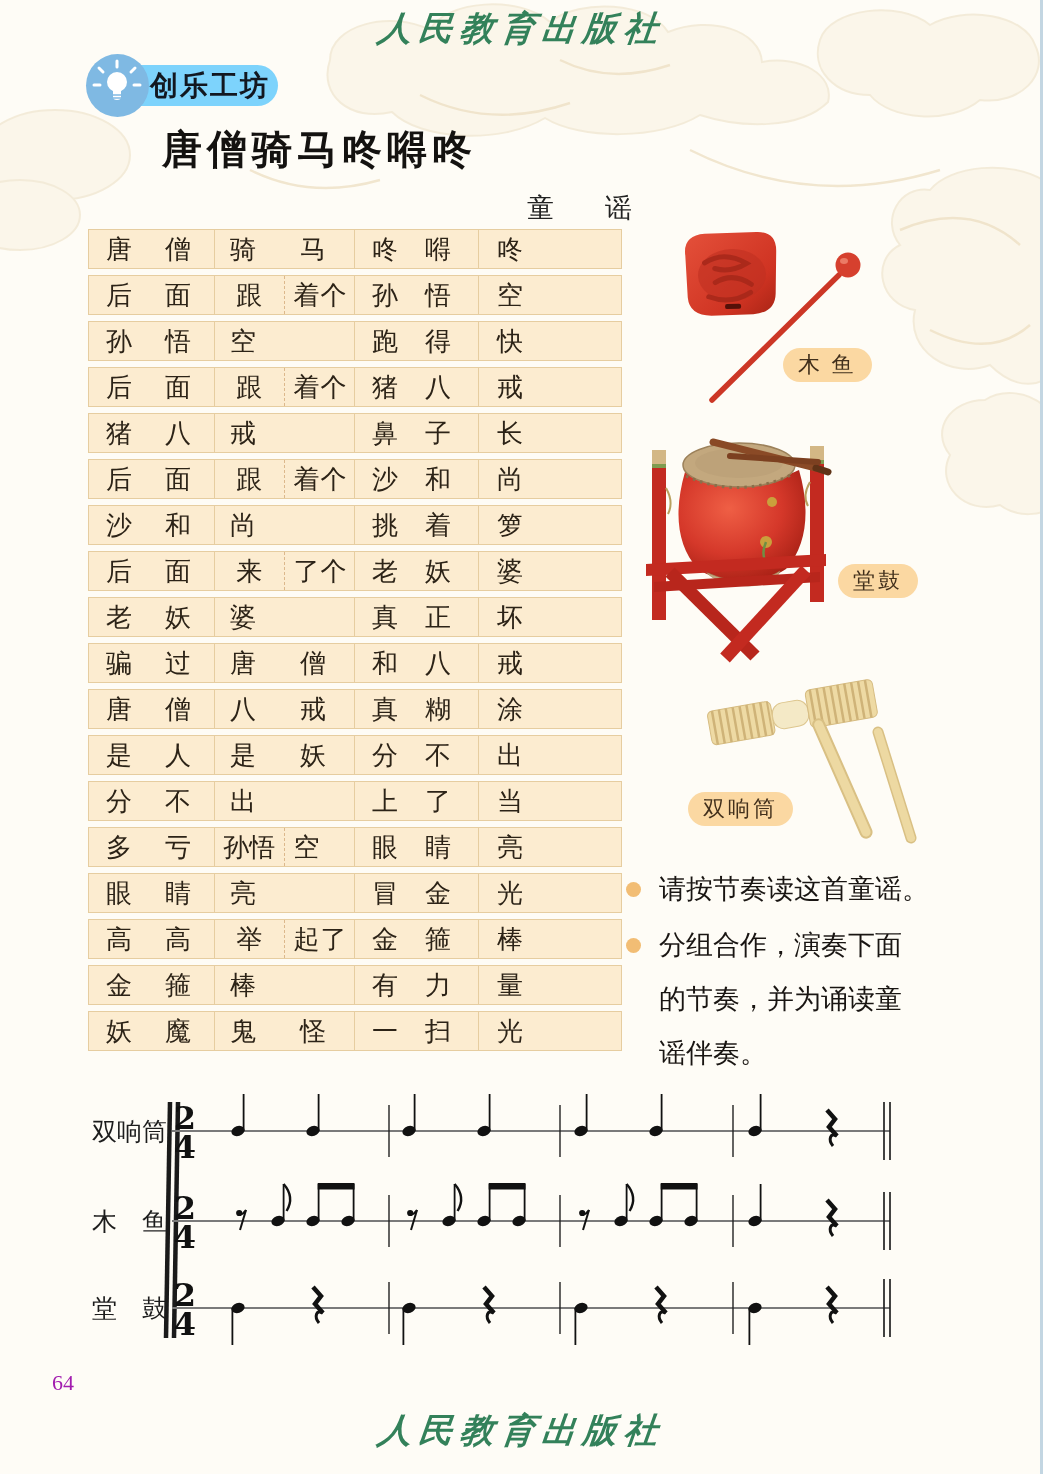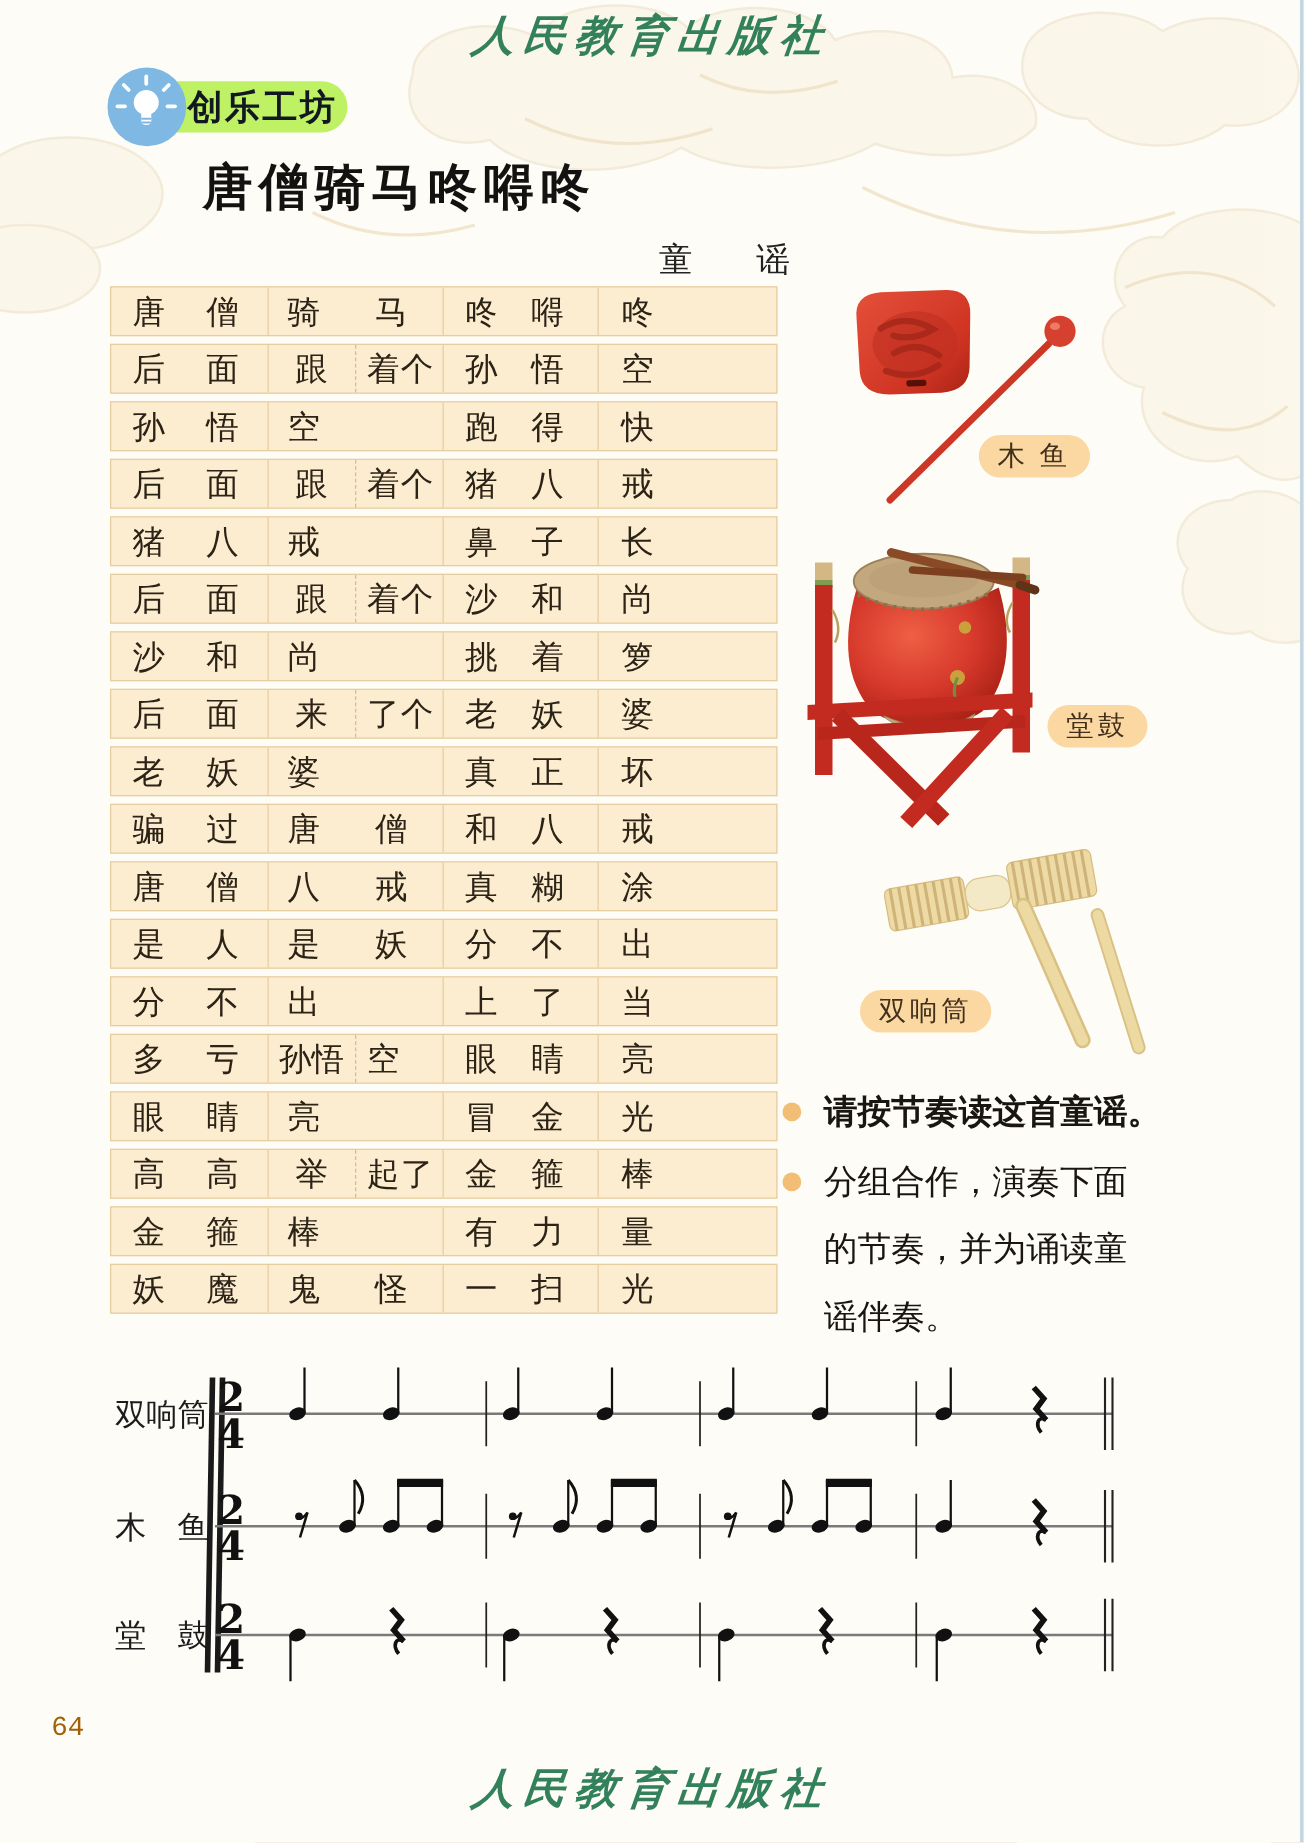--- a/index.html
+++ b/index.html
@@ -9,25 +9,25 @@
     font-family:"Liberation Serif","DejaVu Serif",serif;color:#1c1710;
   }
   .clouds{position:absolute;left:0;top:0;pointer-events:none;}
   .edge-line{position:absolute;right:0;top:0;width:3px;height:100%;background:#c3d6e2;}
 
   .brand{position:absolute;left:0;width:100%;text-align:center;color:#33815a;
     font-size:34px;letter-spacing:7px;font-style:italic;font-weight:600;
     transform:skewX(-6deg);}
   .brand.top{top:6px;}
   .brand.bottom{top:1408px;}
-  .pageno{position:absolute;left:41px;top:1370px;font-size:22px;color:#a16207;
-    font-family:Liberation Mono, monospace;font-style:normal;}
+  .pageno{position:absolute;left:52px;top:1370px;font-size:22px;color:#a21caf;
+    font-family:Liberation Serif, serif;font-style:normal;}
 
   .workshop{position:absolute;left:86px;top:54px;width:200px;height:66px;}
-  .ws-pill{position:absolute;left:18px;top:11px;width:174px;height:41px;background:#bef264;
+  .ws-pill{position:absolute;left:18px;top:11px;width:174px;height:41px;background:#7dd3fc;
     border-radius:21px;display:flex;align-items:center;padding-left:46px;box-sizing:border-box;
     font-size:28px;font-weight:bold;color:#121720;letter-spacing:2px;}
   .ws-circle{position:absolute;left:0;top:0;width:63px;height:63px;border-radius:50%;
     background:#7fb9e3;display:flex;align-items:center;justify-content:center;}
 
   .title{position:absolute;left:162px;top:122px;font-size:40px;font-weight:600;
     letter-spacing:5px;color:#141210;}
   .subtitle{position:absolute;left:527px;top:190px;font-size:27px;letter-spacing:12px;color:#222;}
 
   .lyrics{position:absolute;left:88px;top:229px;width:534px;}
@@ -51,21 +51,21 @@
     font-size:22px;color:#42301c;letter-spacing:3px;}
   #badge-muyu{left:783px;top:348px;}
   #badge-tanggu{left:838px;top:564px;}
   #badge-shuang{left:688px;top:792px;}
 
   .instructions{position:absolute;left:624px;top:862px;list-style:none;margin:0;padding:0;}
   .instructions li{position:relative;padding-left:35px;font-size:27px;line-height:54px;
     color:#191512;word-break:break-all;margin-bottom:2px;}
   .instructions li .bullet{position:absolute;left:2px;top:20px;width:15px;height:15px;
     border-radius:50%;background:#f2bd74;}
-  .instructions li:nth-child(1){width:300px;font-weight:bold;}
+  .instructions li:nth-child(1){width:300px;}
   .instructions li:nth-child(2){width:252px;}
 
   #score-svg{position:absolute;left:90px;top:1078px;}
   .score-label{font-size:25px;fill:#1c1c1c;font-family:"Liberation Serif","DejaVu Serif",serif;}
   #instruments{position:absolute;left:620px;top:220px;}
 </style>
 </head>
 <body>
 
 <div class="page">

